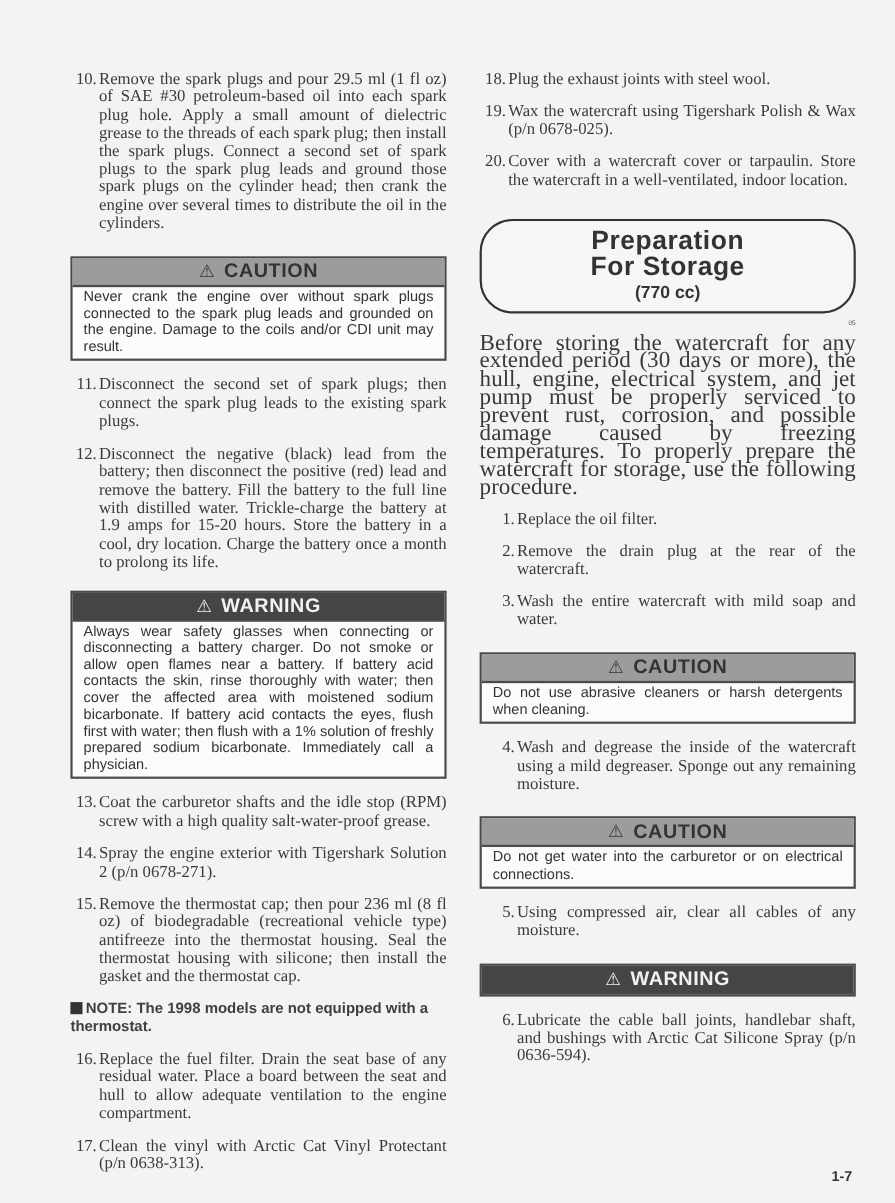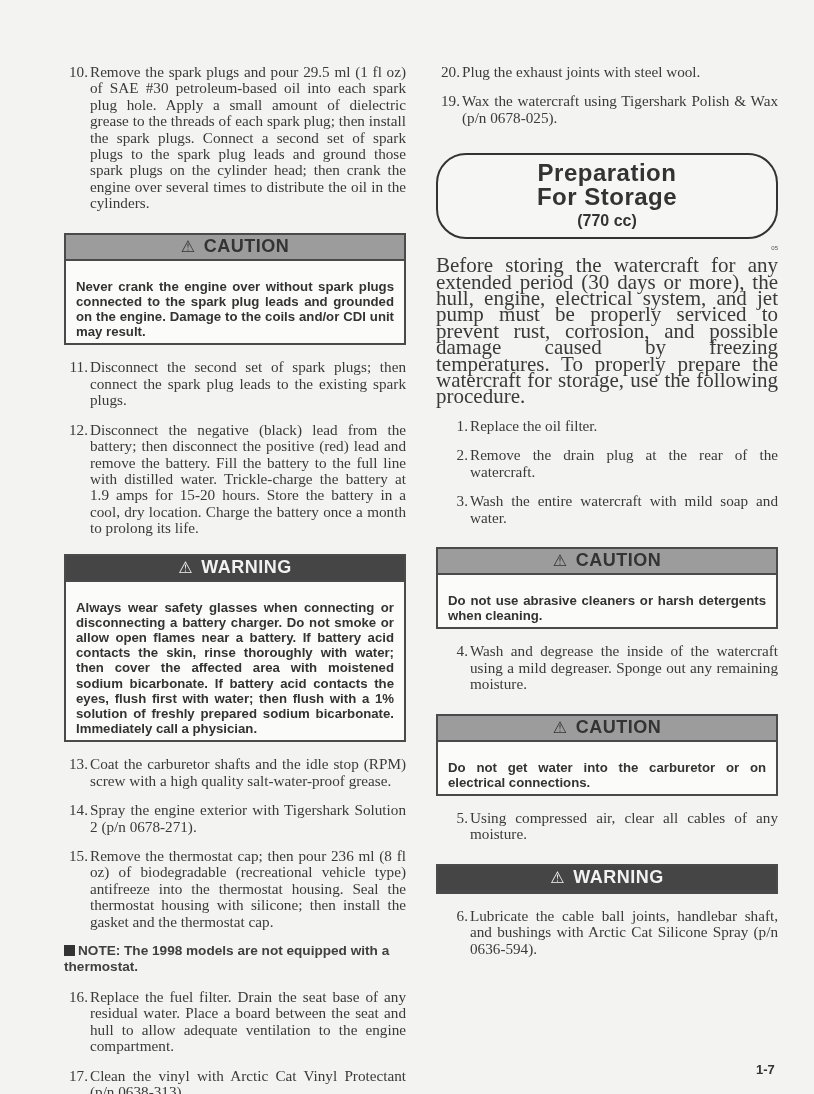--- a/index.html
+++ b/index.html
@@ -48,25 +48,25 @@
     font-weight: bold;
     font-size: 18px;
     letter-spacing: 0.5px;
     border-bottom: 2px solid #4a4a4a;
   }
   .notice.caution .head { background: #9c9c9c; color: #333; }
   .notice.warning .head { background: #454545; color: #f2f2f2; }
   .notice .head .tri { font-size: 16px; margin-right: 8px; font-weight: normal; }
   .notice .body {
     font-family: "Liberation Sans", sans-serif;
-    font-weight: bold;
+    font-weight: normal;
     font-size: 13.2px;
     line-height: 15.2px;
     color: #333;
-    padding: 18px 10px 4px 10px;
+    padding: 1px 10px 4px 10px;
     text-align: justify;
   }
 
   .note {
     font-family: "Liberation Sans", sans-serif;
     font-weight: bold;
     font-size: 13.6px;
     line-height: 16px;
     color: #404040;
     margin: 0 0 14px 0;
@@ -158,26 +158,30 @@
     <span class="txt">Replace the fuel filter. Drain the seat base of any residual water. Place a board between the seat and hull to allow adequate ventilation to the engine compartment.</span>
   </div>
   <div class="step">
     <span class="num">17.</span>
     <span class="txt">Clean the vinyl with Arctic Cat Vinyl Protectant (p/n 0638-313).</span>
   </div>
 </div>
 
 <div class="col col-right">
   <div class="step">
-    <span class="num">20.</span>
+    <span class="num">18.</span>
     <span class="txt">Plug the exhaust joints with steel wool.</span>
   </div>
   <div class="step">
     <span class="num">19.</span>
     <span class="txt">Wax the watercraft using Tigershark Polish &amp; Wax (p/n 0678-025).</span>
+  </div>
+  <div class="step">
+    <span class="num">20.</span>
+    <span class="txt">Cover with a watercraft cover or tarpaulin. Store the watercraft in a well-ventilated, indoor location.</span>
   </div>
 
   <div style="height:14px"></div>
   <div class="title-box">
     <div class="t1">Preparation</div>
     <div class="t1">For Storage</div>
     <div class="t2">(770 cc)</div>
   </div>
   <div class="fig-code">05</div>
 

